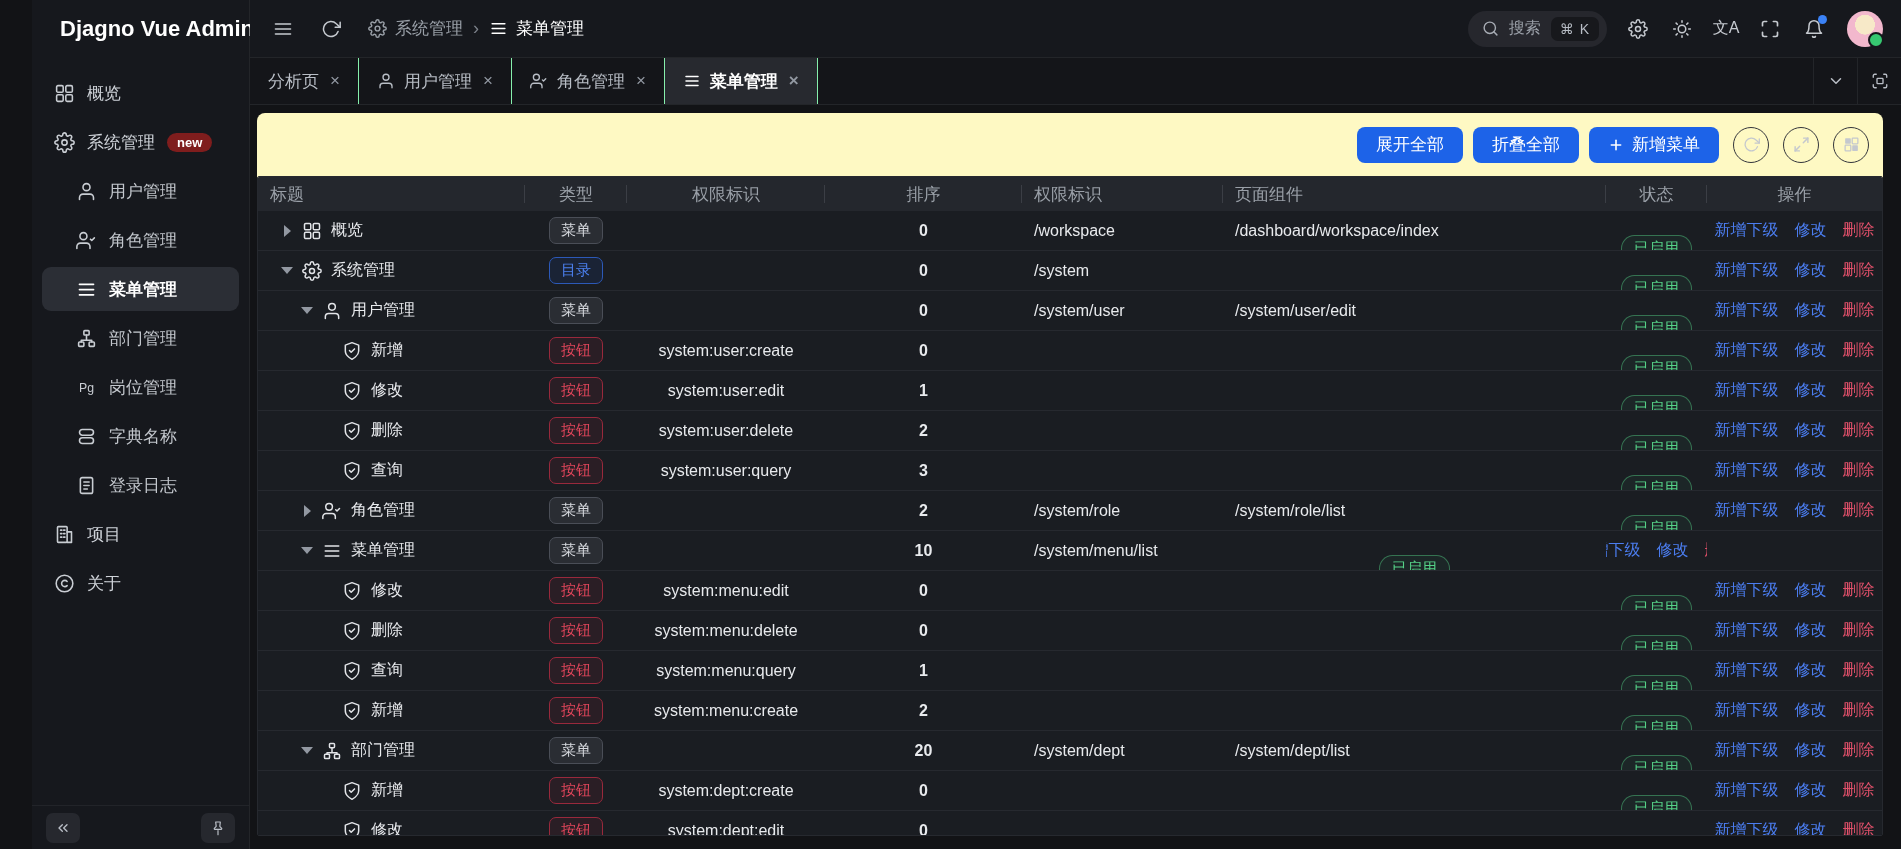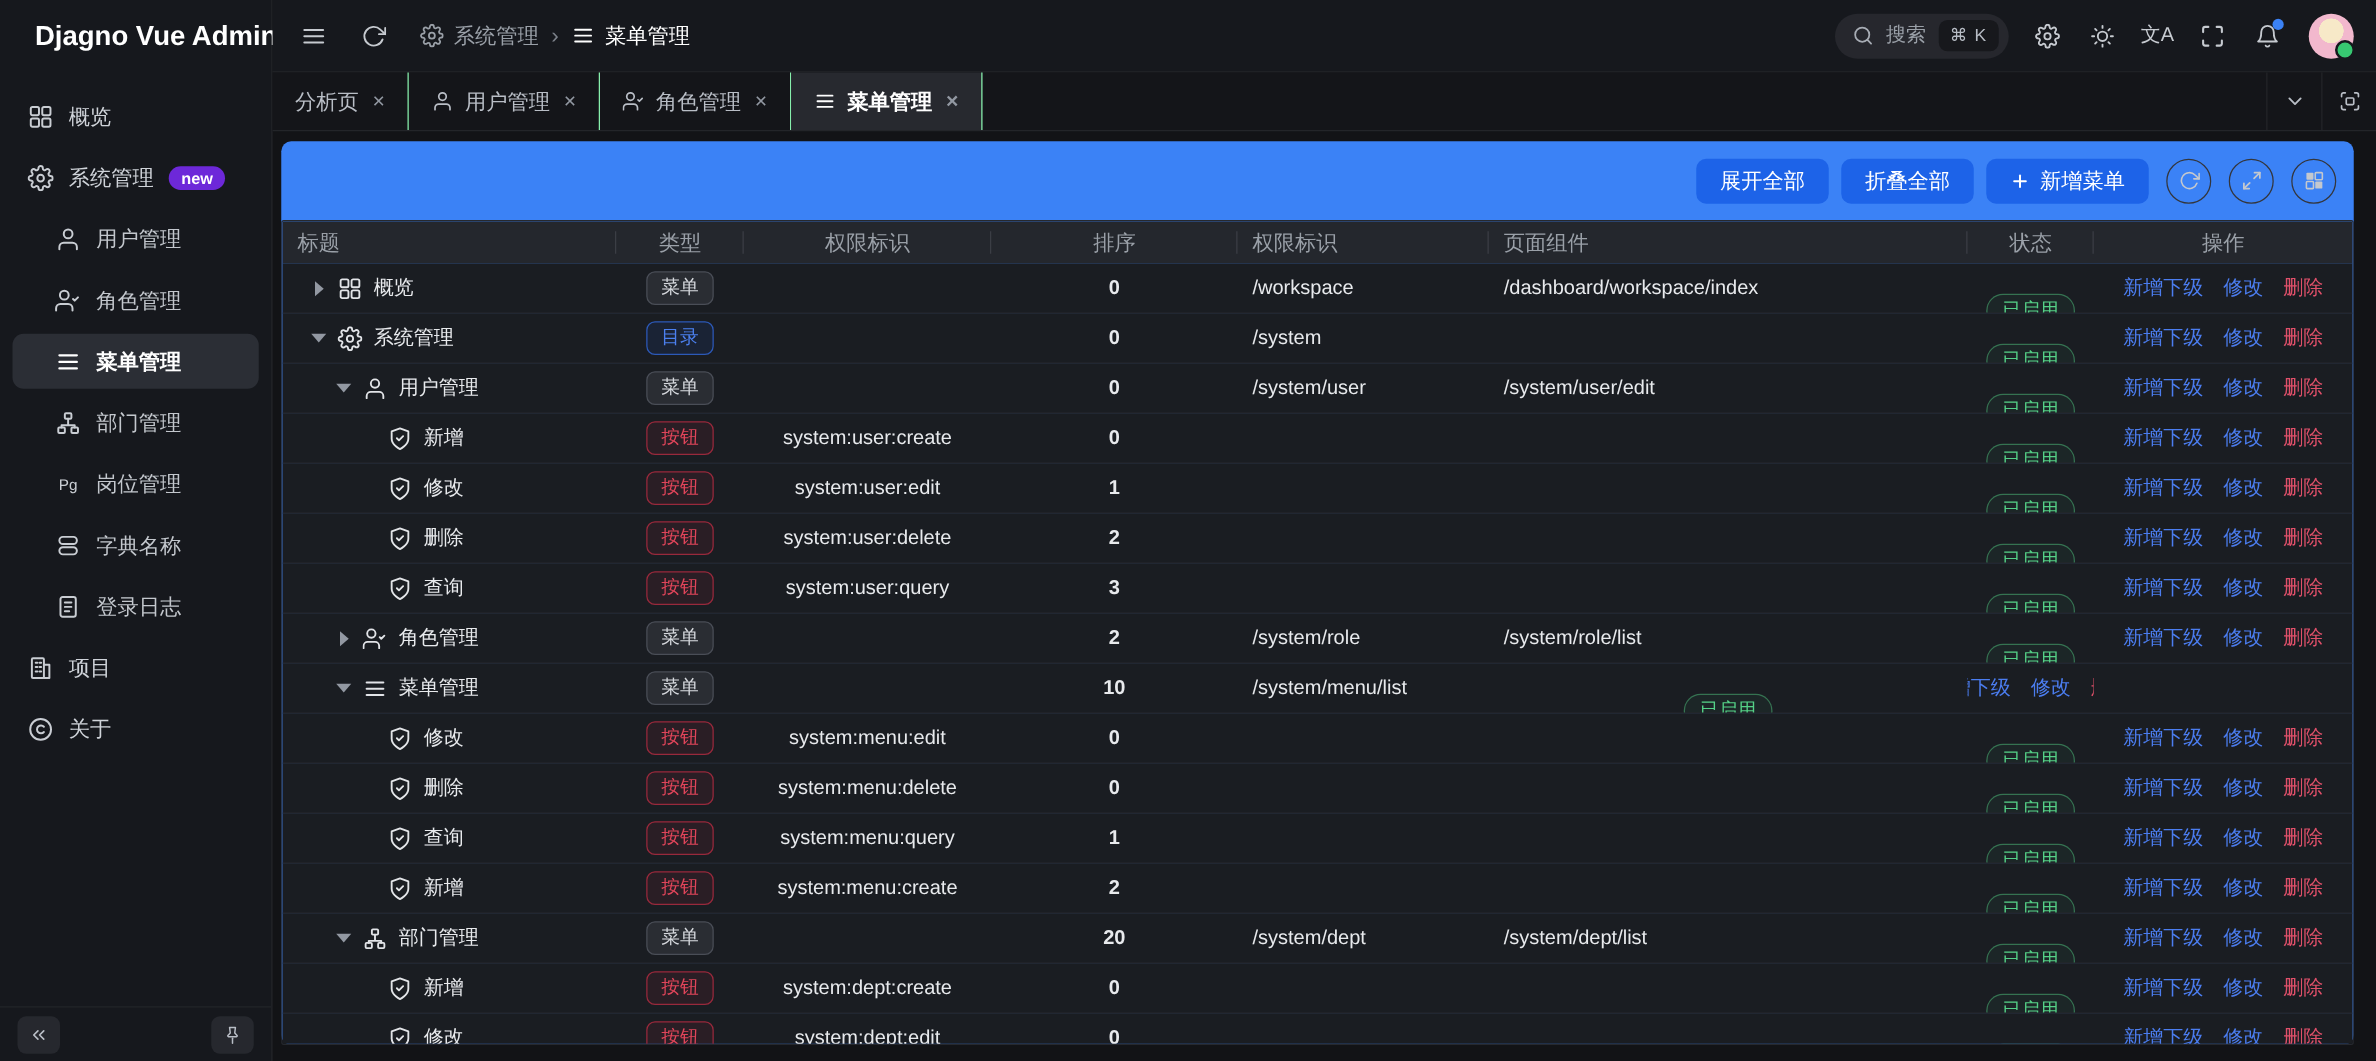--- a/index.html
+++ b/index.html
@@ -7,36 +7,36 @@
   body {
     font-family:"Liberation Sans","DejaVu Sans",sans-serif;
     background:#121316; color:#e6e8ec; display:flex;
     -webkit-font-smoothing:antialiased;
   }
   .icon { display:inline-flex; align-items:center; justify-content:center; flex:none; }
   .icon svg { width:100%; height:100%; }
 
   
   .sidebar { width:218px; height:100%; background:#16181d; border-right:1px solid #232529;
-             display:flex; flex-direction:column; }
+             display:flex; flex-direction:column;margin-left:32px; }
   .logo-row { height:58px; display:flex; align-items:center; gap:12px; padding:0 16px; flex:none; }
   .logo-mark { width:36px; height:34px; position:relative; }
   .logo-mark .t1 { position:absolute; inset:0;
       background:linear-gradient(140deg,#b45bf5 0%,#7a6cf8 30%,#3f8df5 62%,#2ad0e8 100%);
       clip-path:polygon(50% 0, 100% 78%, 74% 100%, 0 100%, 26% 42%); border-radius:4px; }
   .logo-title { font-size:22px; font-weight:700; color:#fff; white-space:nowrap; }
   .side-menu { flex:1; padding:8px 0 4px; overflow:hidden; }
   .side-item { height:44px; margin:5px 10px; padding:0 12px; border-radius:9px;
       display:flex; align-items:center; gap:12px; color:#cfd3d9; font-size:17px; cursor:pointer; }
   .side-item.lvl1 { padding-left:34px; color:#c3c7cd; }
   .side-item.active { background:#2b2e35; color:#fff; font-weight:600; }
   .si-icon { width:21px; height:21px; color:#c9cdd3; }
   .side-item.active .si-icon { color:#fff; }
   .si-label { flex:1; white-space:nowrap; }
-  .si-badge { background:#6d28d9; color:#fff; font-size:13px; font-weight:700;
+  .si-badge { background:#7f1d1d; color:#fff; font-size:13px; font-weight:700;
       padding:2px 10px; border-radius:999px; display:none; }
   .side-item[data-has-badge="1"] .si-badge { display:inline-block; }
   .si-chevron { width:17px; height:17px; color:#9298a2; display:none; }
   .side-item[data-chev="down"] .si-chevron.down,
   .side-item[data-chev="up"] .si-chevron.up { display:inline-flex; }
   .side-footer { flex:none; height:44px; border-top:1px solid #222429; display:flex;
       align-items:center; justify-content:space-between; padding:0 14px; }
   .sf-btn { width:34px; height:30px; border-radius:7px; background:#26282e; color:#b9bec6;
       display:flex; align-items:center; justify-content:center; cursor:pointer; }
   .sf-btn .icon { width:16px; height:16px; }
@@ -77,21 +77,21 @@
   .tab .tab-icon { width:18px; height:18px; }
   .tab.active { background:#27292f; color:#fff; font-weight:600; }
   .tab-close { color:#9298a2; font-size:17px; margin-left:2px; cursor:pointer; }
   .tabbar-spacer { flex:1; }
   .tabbar-btn { width:44px; border-left:1px solid #232529; display:flex; align-items:center;
       justify-content:center; color:#b9bec6; cursor:pointer; }
   .tabbar-btn .icon { width:18px; height:18px; }
 
   
   .content { flex:1; min-height:0; padding:8px 18px 13px 7px; }
-  .card { height:100%; background:#3b82f6; border-radius:8px; display:flex; flex-direction:column; }
+  .card { height:100%; background:#fef9c3; border-radius:8px; display:flex; flex-direction:column; }
   .toolbar { flex:none; height:63px; display:flex; align-items:center; justify-content:flex-end;
       gap:10px; padding:0 14px; }
   .btn-primary { height:36px; background:#1d63e8; color:#fff; font-size:17px; font-weight:500;
       border:none; border-radius:8px; padding:0 19px; display:flex; align-items:center; gap:8px;
       cursor:pointer; font-family:inherit; }
   .btn-primary .icon { width:16px; height:16px; }
   .tool-circle { width:36px; height:36px; border-radius:50%; border:1px solid #34363c;
       color:#c4c8ce; display:flex; align-items:center; justify-content:center; cursor:pointer;
       margin-left:4px; }
   .tool-circle .icon { width:17px; height:17px; }

